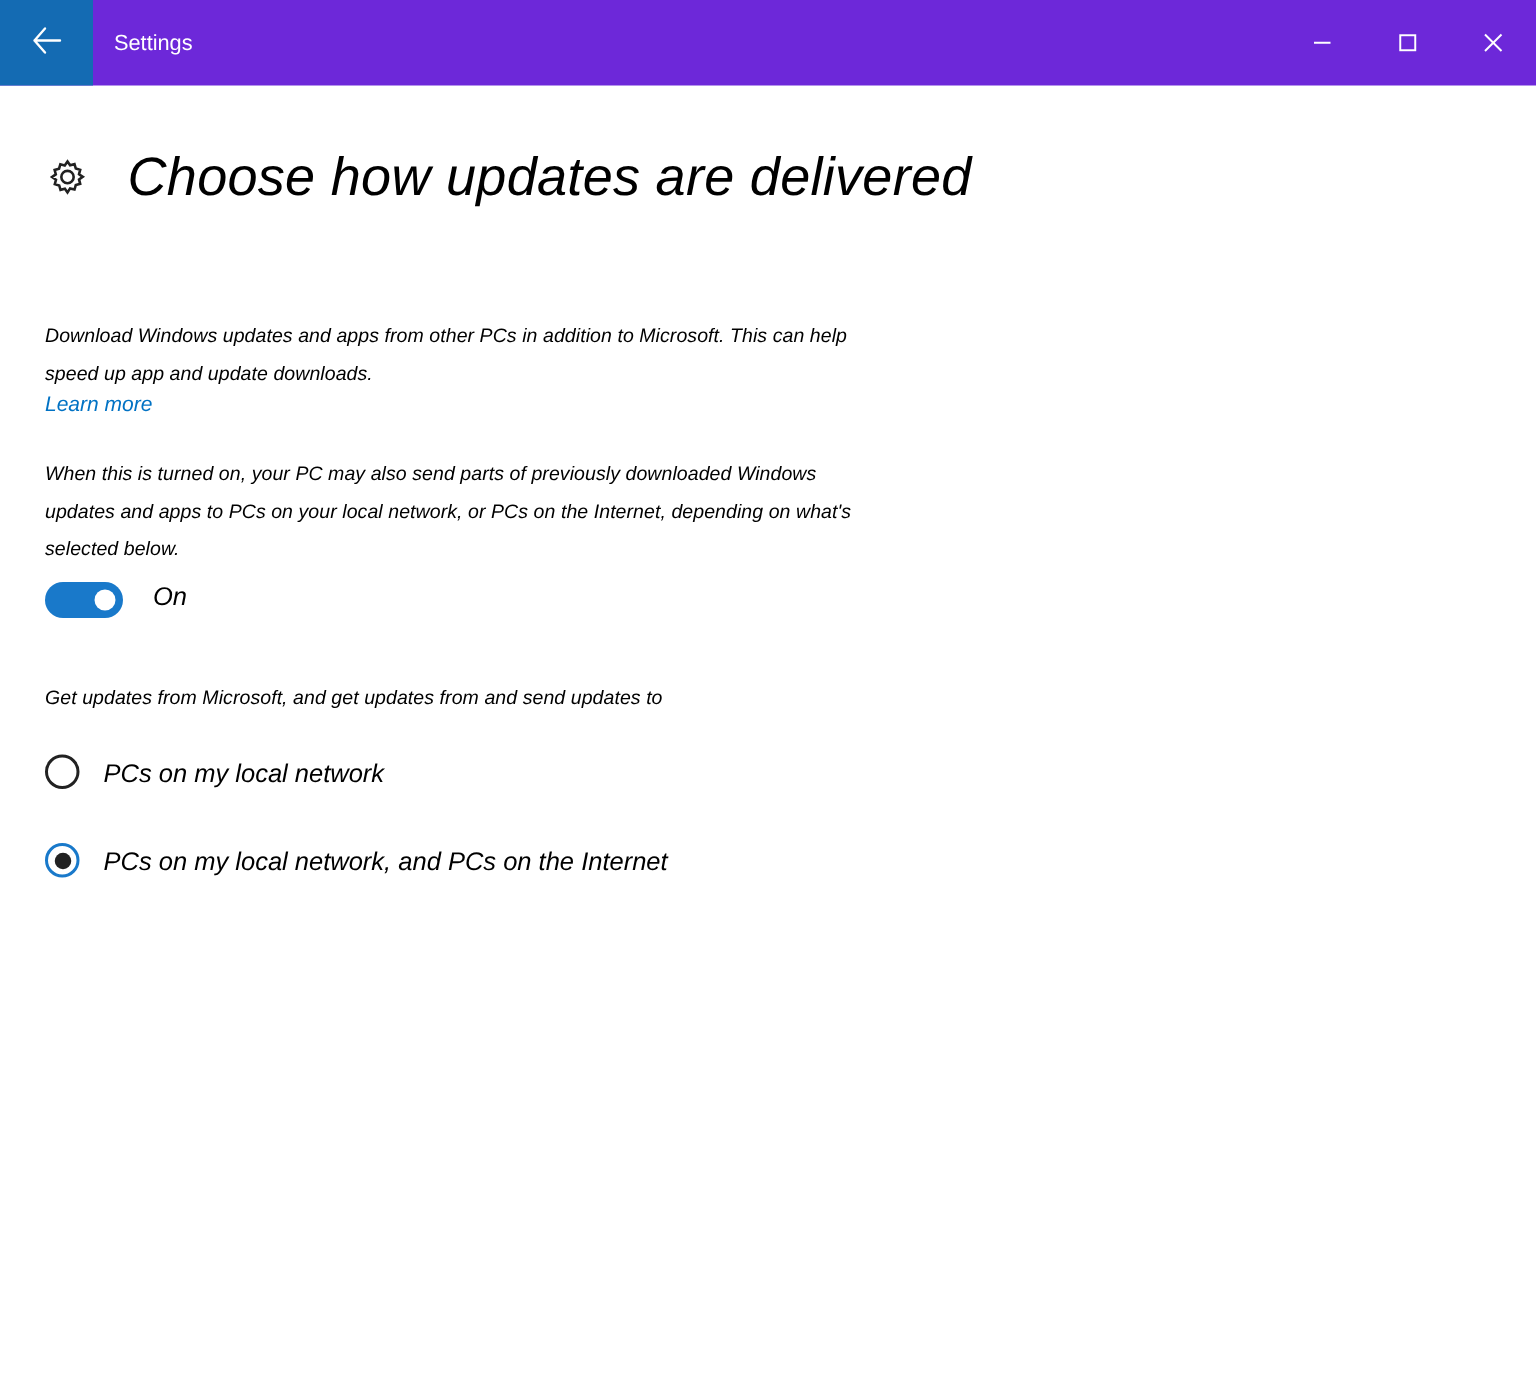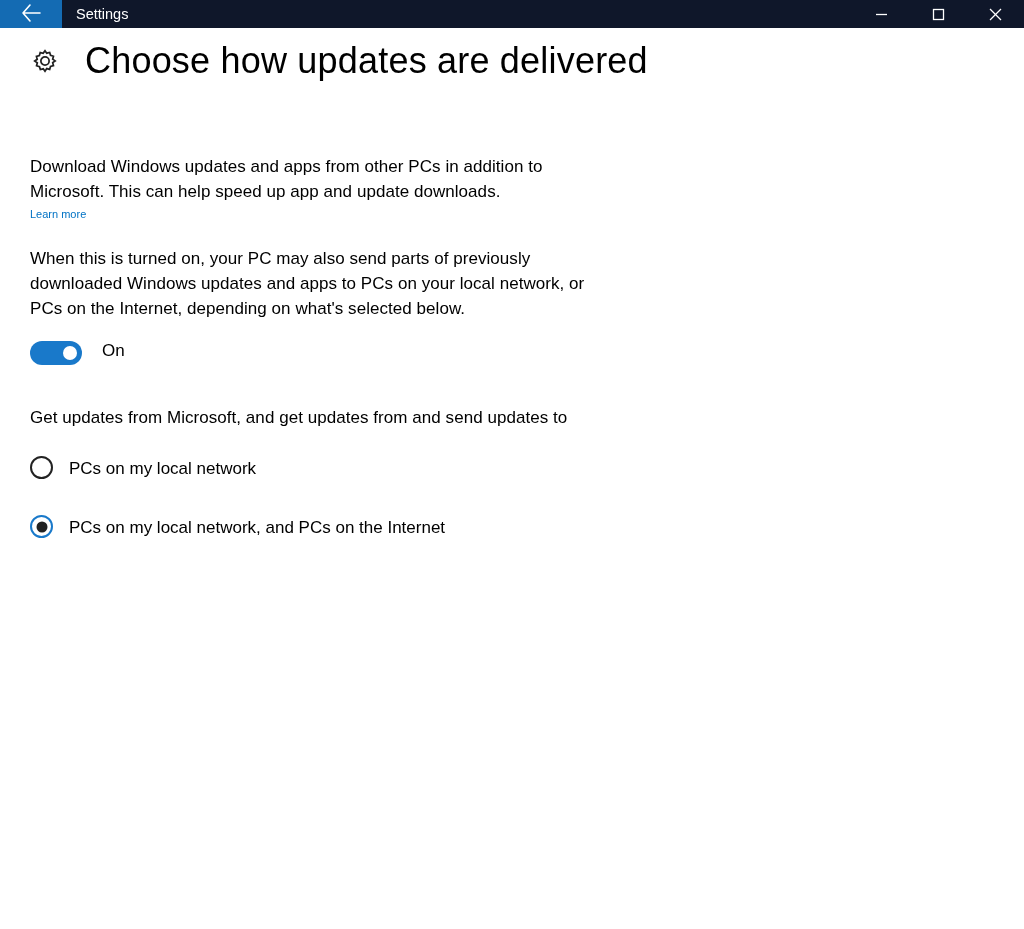--- a/index.html
+++ b/index.html
@@ -8,22 +8,22 @@
     width: 1024px;
     height: 929px;
     font-family: "Segoe UI", Arial, sans-serif;
     background: #ffffff;
     color: #000000;
     overflow: hidden;
   }
 
   
   .titlebar {
-    height: 28px;
-    background: #0f172a;
+    height: 57px;
+    background: #6d28d9;
     display: flex;
     align-items: stretch;
     color: #ffffff;
     font-size: 14px;
   }
   .back-btn {
     width: 62px;
     background: #146bb3;
     display: flex;
     align-items: center;
@@ -42,21 +42,22 @@
   .win-btn {
     width: 57px;
     display: flex;
     align-items: center;
     justify-content: center;
   }
   .win-btn svg { display:block; }
 
   
   .content {
-    padding: 12px 30px 0 30px;
+    padding: 40px 30px 0 30px;
+    font-style: italic;
   }
   .page-header {
     display: flex;
     align-items: center;
     margin-bottom: 72px;
   }
   .gear-icon {
     margin-right: 27px;
     margin-left: 2px;
     display:flex;
@@ -67,34 +68,34 @@
     letter-spacing: 0.2px;
   }
 
   .section-title {
     font-size: 30px;
     font-weight: 300;
     margin-bottom: 32px;
   }
 
   .body-text {
-    font-size: 17px;
+    font-size: 13px;
     line-height: 25px;
     max-width: 560px;
     letter-spacing: 0.05px;
   }
   .p1 { margin-bottom: 0px; }
   .link {
     color: #0172c4;
     cursor: pointer;
-    font-size: 11px;
+    font-size: 14px;
     display:inline-block;
     margin-bottom: 26px;
   }
-  .p2 { margin-bottom: 20px; }
+  .p2 { margin-bottom: 10px; }
 
   
   .toggle-row {
     display: flex;
     align-items: flex-start;
     margin-bottom: 30px;
   }
   .toggle {
     width: 52px;
     height: 24px;

